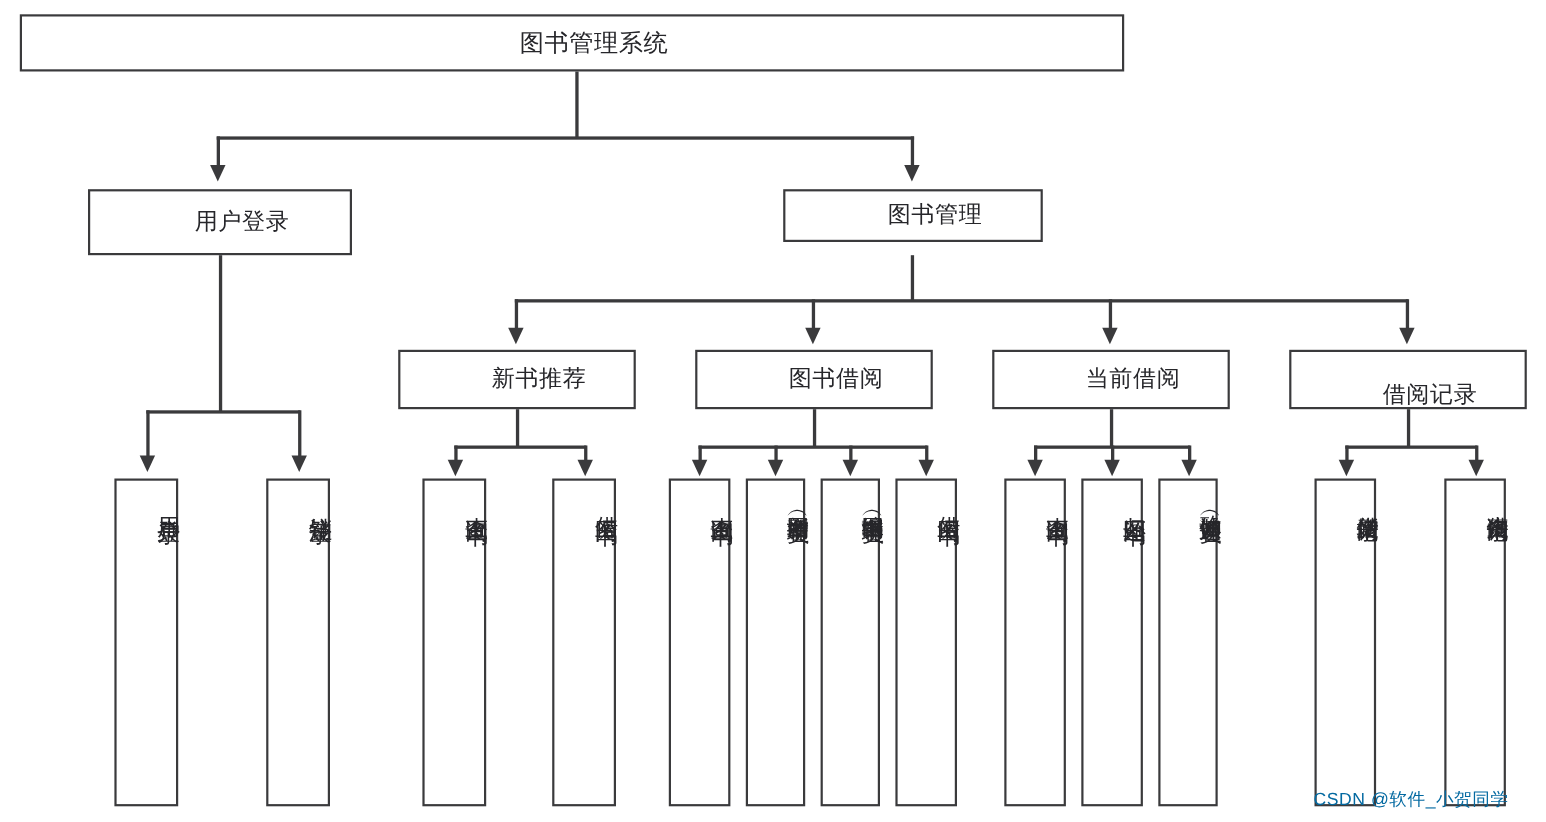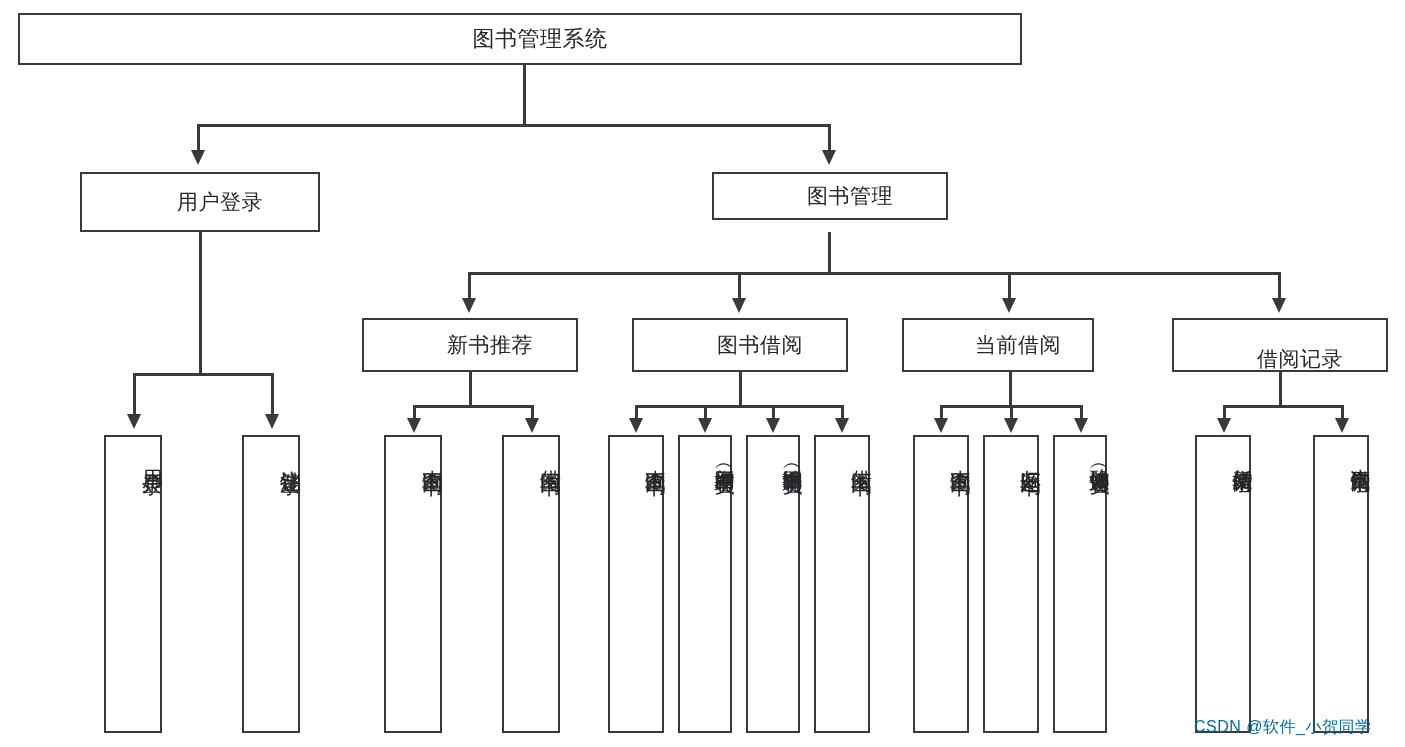--- a/index.html
+++ b/index.html
@@ -123,21 +123,21 @@
   <div class="arrow" style="left:1002px; top:298px;"></div>
   <div class="vline" style="left:1278px; top:272px; height:27px;"></div>
   <div class="arrow" style="left:1272px; top:298px;"></div>
 
   <div class="node horiz" style="left:362px; top:318px; width:216px; height:54px;">
     <span class="lbl">新书推荐</span>
   </div>
   <div class="node horiz" style="left:632px; top:318px; width:216px; height:54px;">
     <span class="lbl">图书借阅</span>
   </div>
-  <div class="node horiz" style="left:902px; top:318px; width:192px; height:54px;">
+  <div class="node horiz" style="left:902px; top:318px; width:216px; height:54px;">
     <span class="lbl">当前借阅</span>
   </div>
   <div class="node horiz" style="left:1172px; top:318px; width:216px; height:54px;align-items:flex-end;">
     <span class="lbl">借阅记录</span>
   </div>
 
   <div class="vline" style="left:469px; top:372px; height:34px;"></div>
   <div class="hline" style="left:413px; top:405px; width:120px;"></div>
   <div class="vline" style="left:413px; top:405px; height:14px;"></div>
   <div class="arrow" style="left:407px; top:418px;"></div>

